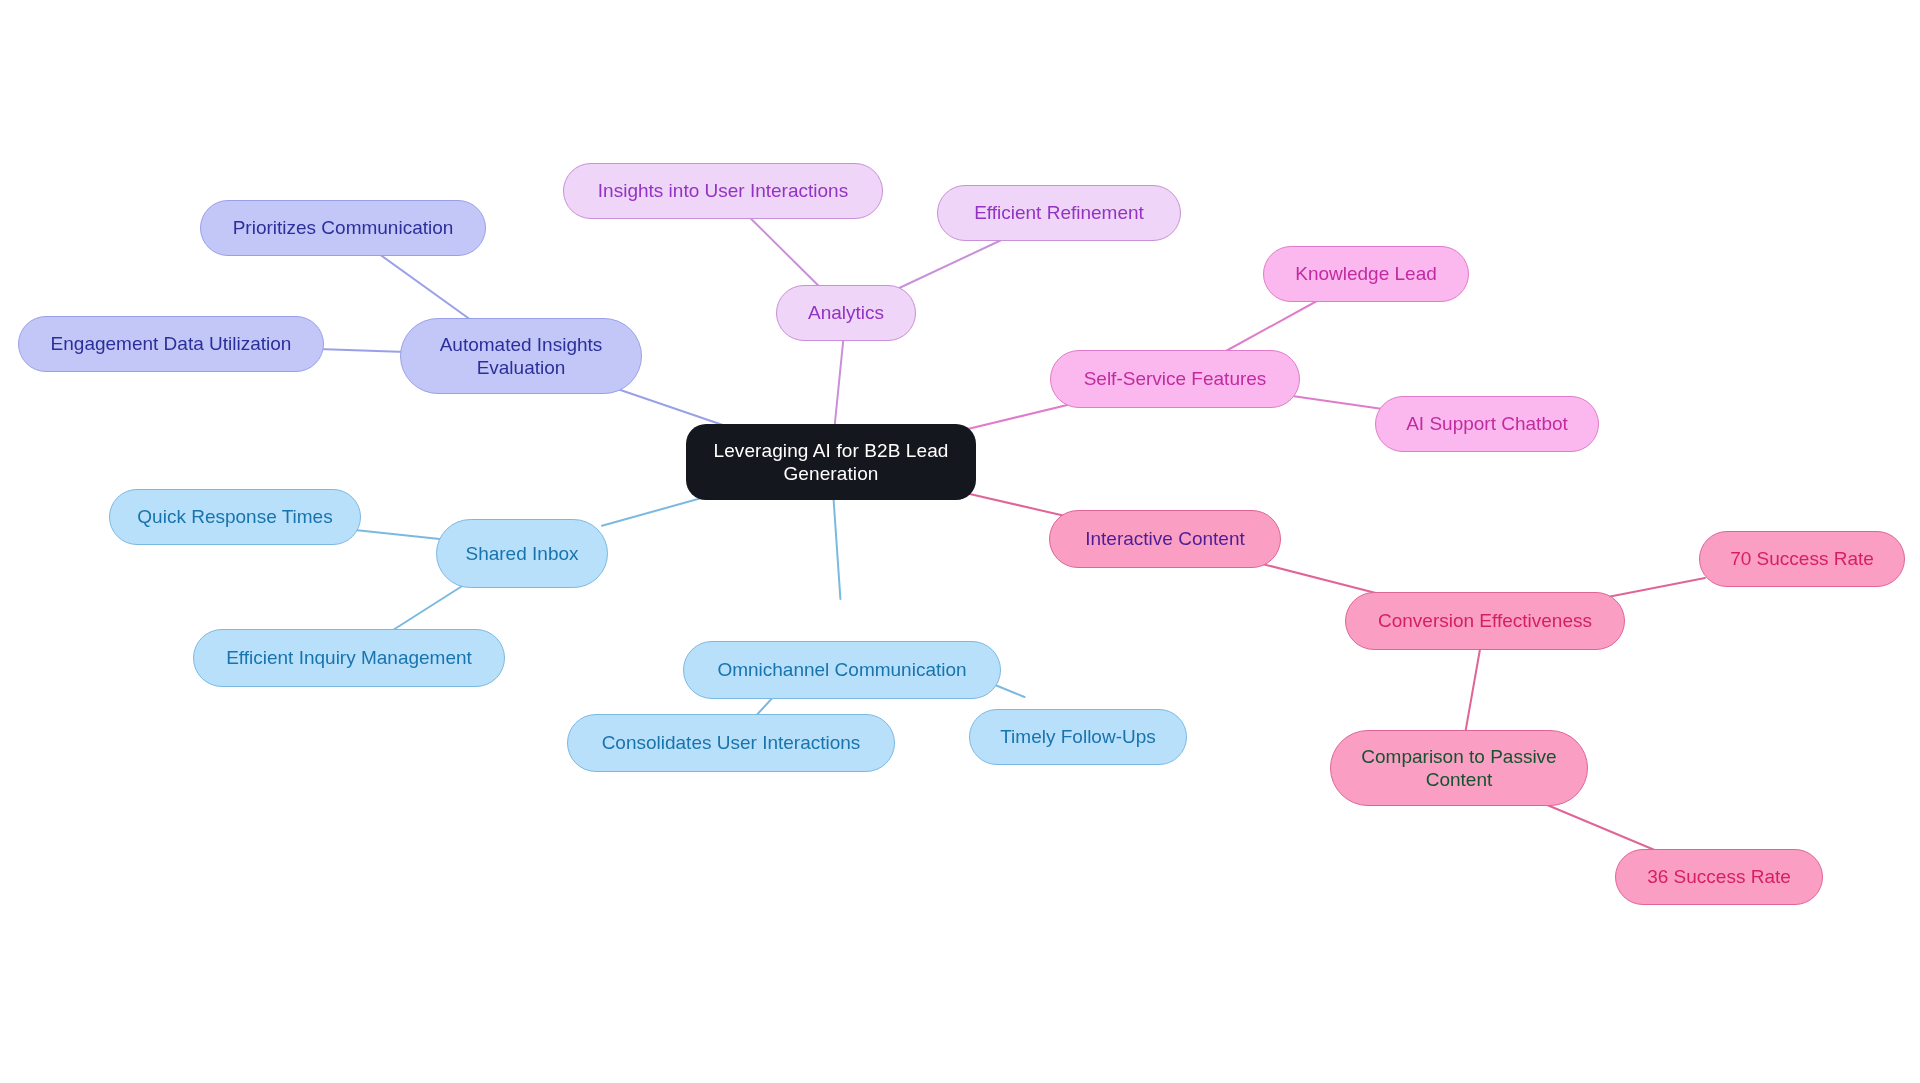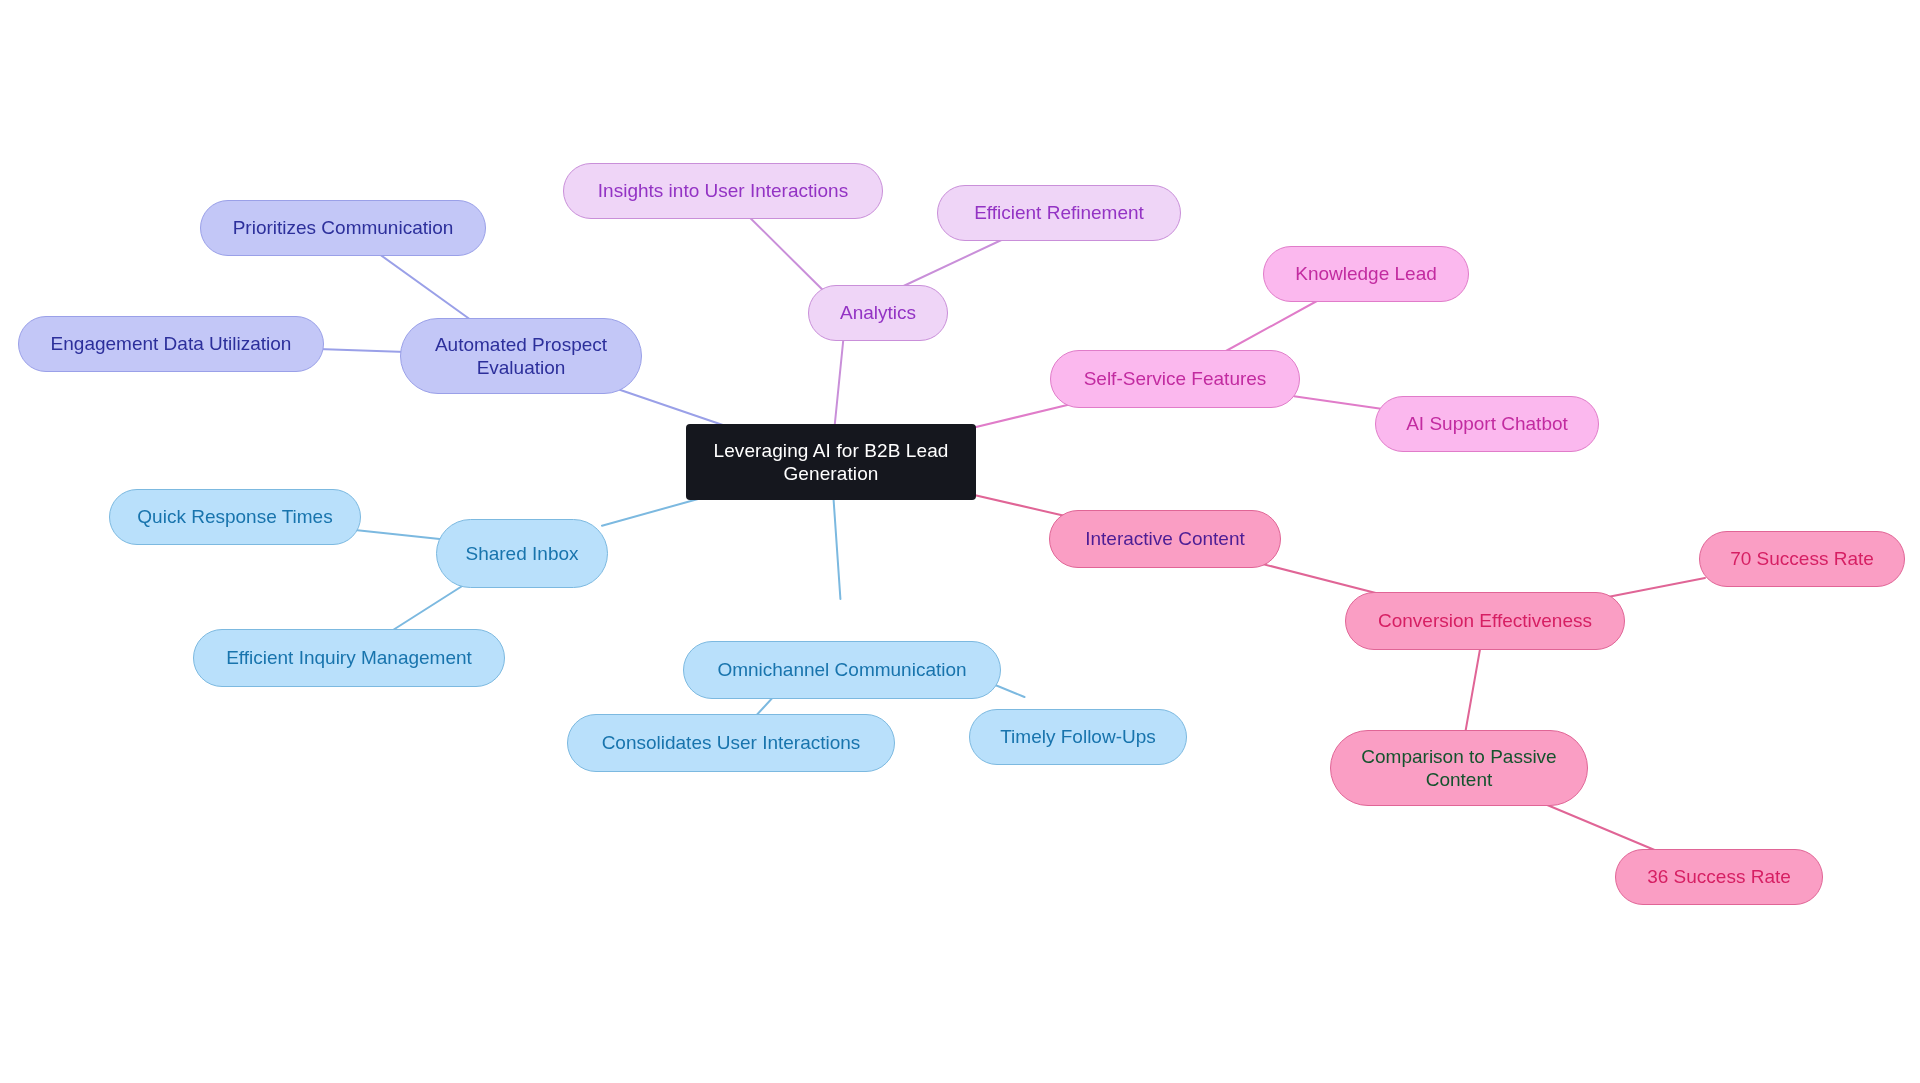--- a/index.html
+++ b/index.html
@@ -37,21 +37,21 @@
     justify-content: center;
     text-align: center;
     border-radius: 999px;
     border-style: solid;
     border-width: 1px;
     line-height: 1.22;
     padding: 4px 10px;
     white-space: pre-line;
   }
   .node.root {
-    border-radius: 4px;
+    border-radius: 20px;
     border-width: 0;
     font-size: 19px;
     color: #ffffff;
     background: #15171e;
     letter-spacing: 0.1px;
   }
   .node.branch {
     font-size: 19px;
   }
   .node.leaf {
@@ -80,25 +80,25 @@
       <path d="M 833.2 494 L 840.41875 599" stroke="#7cb9e0" stroke-width="2" fill="none" stroke-linecap="round"></path>
       <path d="M 820.900826446281 645 L 752.099173553719 720" stroke="#7cb9e0" stroke-width="2" fill="none" stroke-linecap="round"></path>
       <path d="M 897.9587628865979 645 L 1024.4742268041236 697" stroke="#7cb9e0" stroke-width="2" fill="none" stroke-linecap="round"></path>
       <path d="M 716.0232558139535 494 L 602 525.7346278317152" stroke="#7cb9e0" stroke-width="2" fill="none" stroke-linecap="round"></path>
       <path d="M 442 539.3588850174216 L 355 529.9616724738676" stroke="#7cb9e0" stroke-width="2" fill="none" stroke-linecap="round"></path>
       <path d="M 485.8272727272727 571 L 385.1727272727273 635" stroke="#7cb9e0" stroke-width="2" fill="none" stroke-linecap="round"></path>
     </svg>
   <div id="node-layer">
       <div class="node root" style="left: 686px; top: 424px; width: 290px; height: 76px; background: rgb(21, 23, 30); color: rgb(255, 255, 255);">Leveraging AI for B2B Lead
 Generation</div>
-      <div class="node branch" style="left: 400px; top: 318px; width: 242px; height: 76px; background: rgb(195, 199, 247); border-color: rgb(154, 160, 232); color: rgb(44, 47, 155);">Automated Prospect
+      <div class="node branch" style="left: 400px; top: 318px; width: 242px; height: 76px; background: rgb(195, 199, 247); border-color: rgb(154, 160, 232); color: rgb(44, 47, 155);">Automated Insights
 Evaluation</div>
       <div class="node leaf" style="left: 200px; top: 200px; width: 286px; height: 56px; background: rgb(195, 199, 247); border-color: rgb(154, 160, 232); color: rgb(44, 47, 155);">Prioritizes Communication</div>
       <div class="node leaf" style="left: 18px; top: 316px; width: 306px; height: 56px; background: rgb(195, 199, 247); border-color: rgb(154, 160, 232); color: rgb(44, 47, 155);">Engagement Data Utilization</div>
-      <div class="node branch" style="left: 808px; top: 285px; width: 140px; height: 56px; background: rgb(239, 213, 247); border-color: rgb(201, 143, 217); color: rgb(147, 51, 196);">Analytics</div>
+      <div class="node branch" style="left: 776px; top: 285px; width: 140px; height: 56px; background: rgb(239, 213, 247); border-color: rgb(201, 143, 217); color: rgb(147, 51, 196);">Analytics</div>
       <div class="node leaf" style="left: 563px; top: 163px; width: 320px; height: 56px; background: rgb(239, 213, 247); border-color: rgb(201, 143, 217); color: rgb(147, 51, 196);">Insights into User Interactions</div>
       <div class="node leaf" style="left: 937px; top: 185px; width: 244px; height: 56px; background: rgb(239, 213, 247); border-color: rgb(201, 143, 217); color: rgb(147, 51, 196);">Efficient Refinement</div>
       <div class="node branch" style="left: 1050px; top: 350px; width: 250px; height: 58px; background: rgb(251, 184, 238); border-color: rgb(224, 124, 201); color: rgb(194, 43, 160);">Self-Service Features</div>
       <div class="node leaf" style="left: 1263px; top: 246px; width: 206px; height: 56px; background: rgb(251, 184, 238); border-color: rgb(224, 124, 201); color: rgb(194, 43, 160);">Knowledge Lead</div>
       <div class="node leaf" style="left: 1375px; top: 396px; width: 224px; height: 56px; background: rgb(251, 184, 238); border-color: rgb(224, 124, 201); color: rgb(194, 43, 160);">AI Support Chatbot</div>
       <div class="node branch" style="left: 1049px; top: 510px; width: 232px; height: 58px; background: rgb(250, 158, 196); border-color: rgb(224, 101, 150); color: #4c1d95;">Interactive Content</div>
       <div class="node leaf" style="left: 1345px; top: 592px; width: 280px; height: 58px; background: rgb(250, 158, 196); border-color: rgb(224, 101, 150); color: rgb(214, 31, 99);">Conversion Effectiveness</div>
       <div class="node leaf" style="left: 1699px; top: 531px; width: 206px; height: 56px; background: rgb(250, 158, 196); border-color: rgb(224, 101, 150); color: rgb(214, 31, 99);">70 Success Rate</div>
       <div class="node leaf" style="left: 1330px; top: 730px; width: 258px; height: 76px; background: rgb(250, 158, 196); border-color: rgb(224, 101, 150); color: #14532d;">Comparison to Passive
 Content</div>

